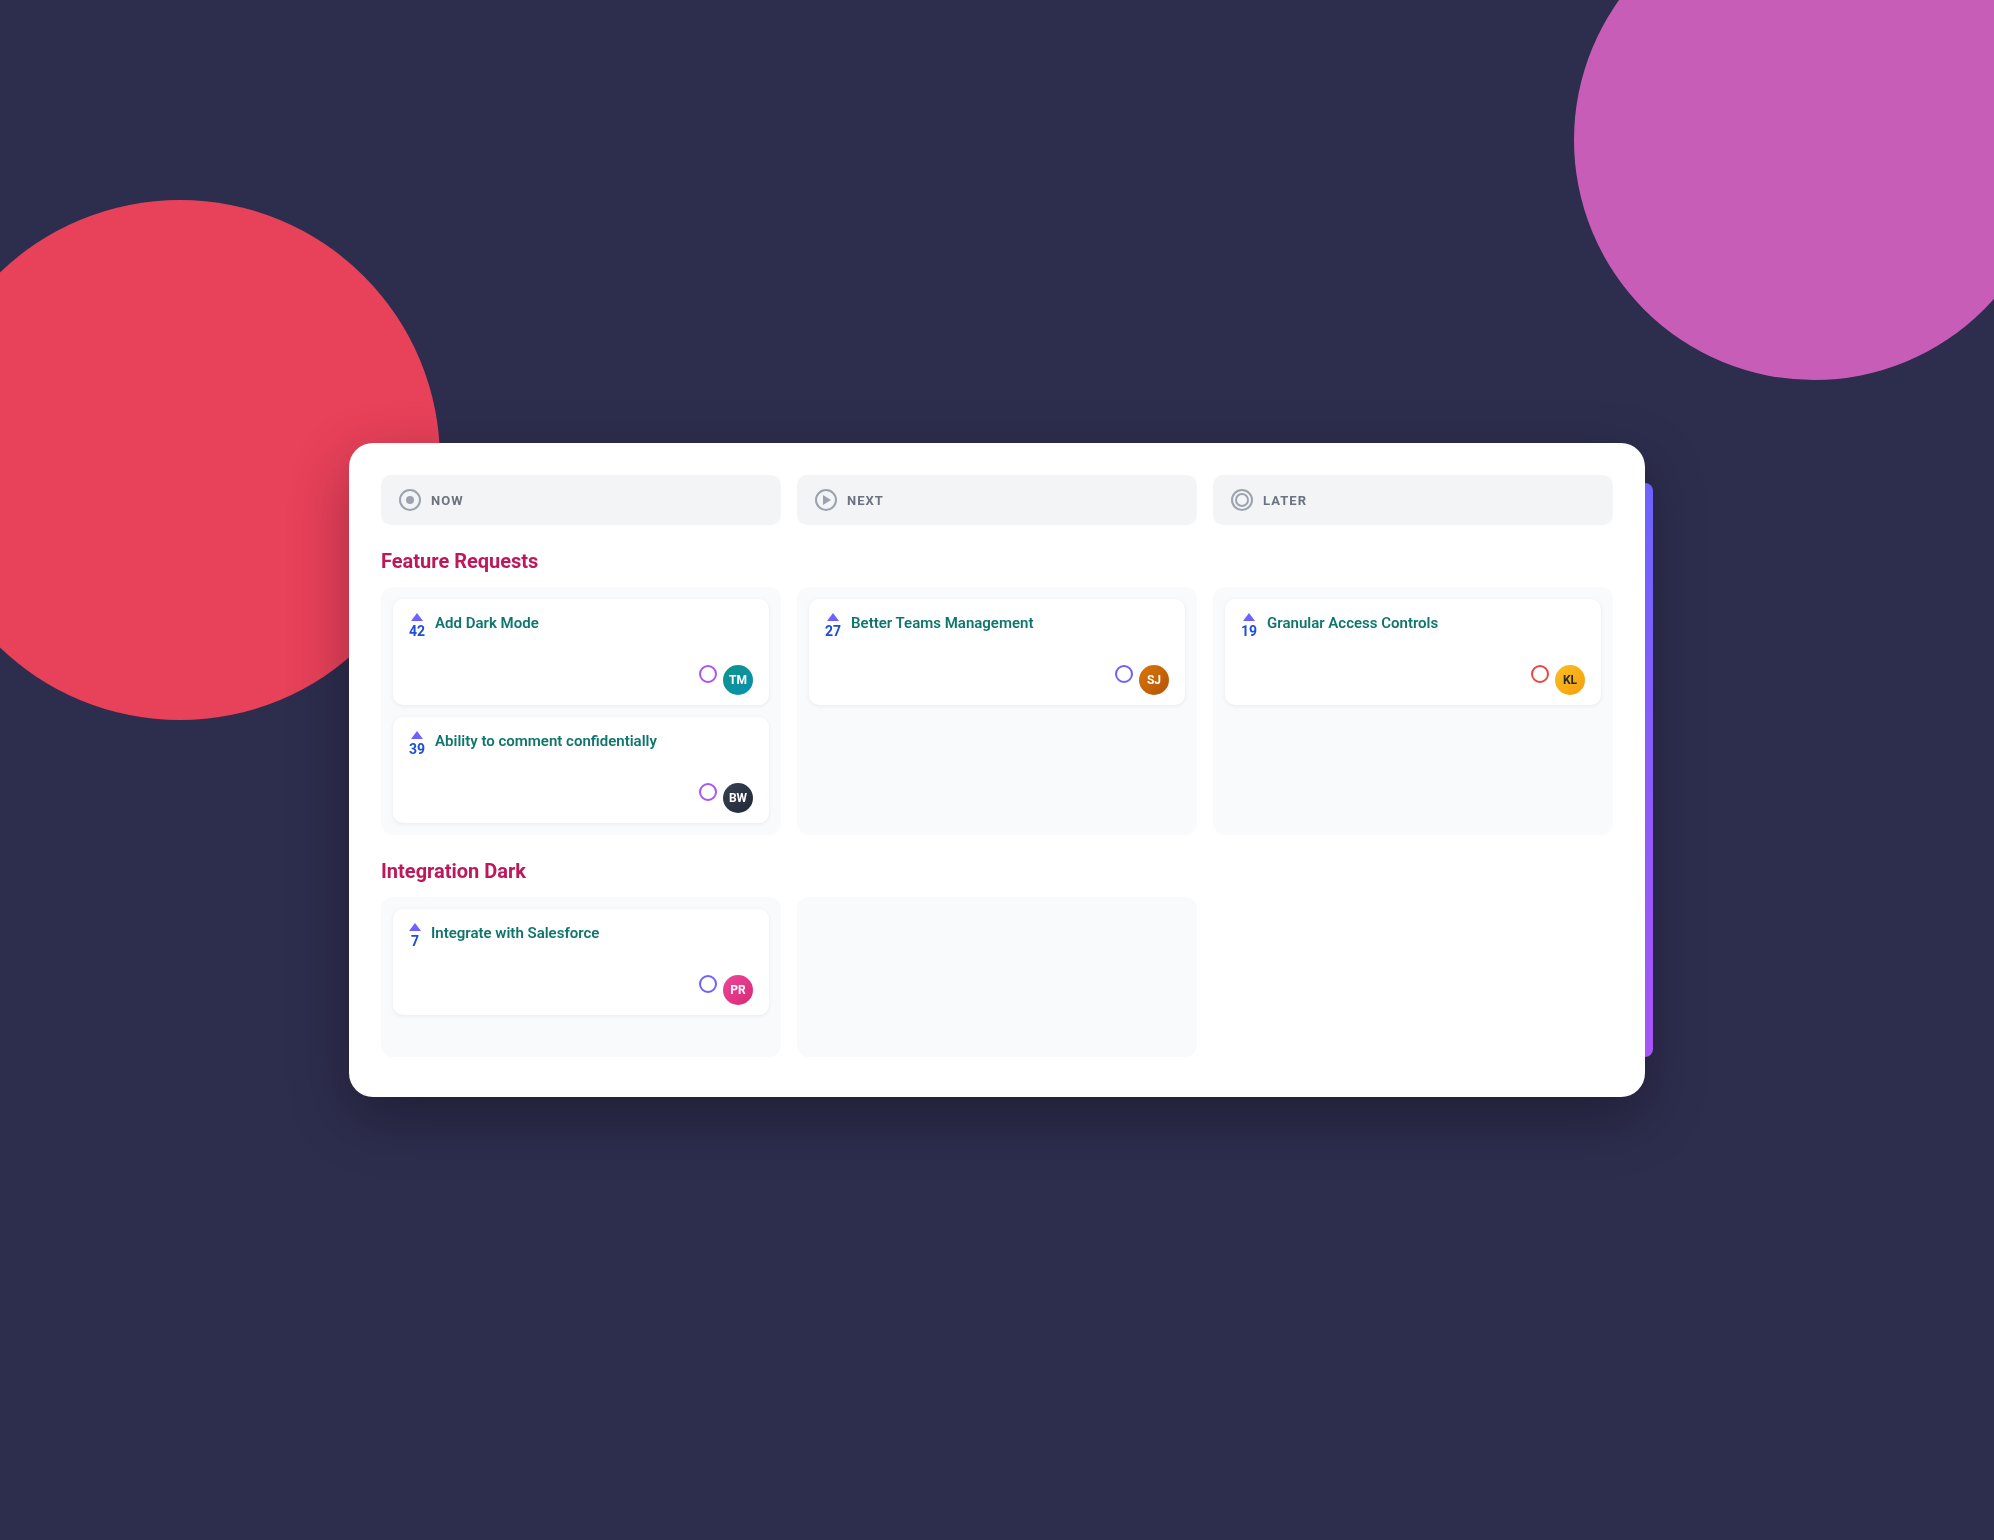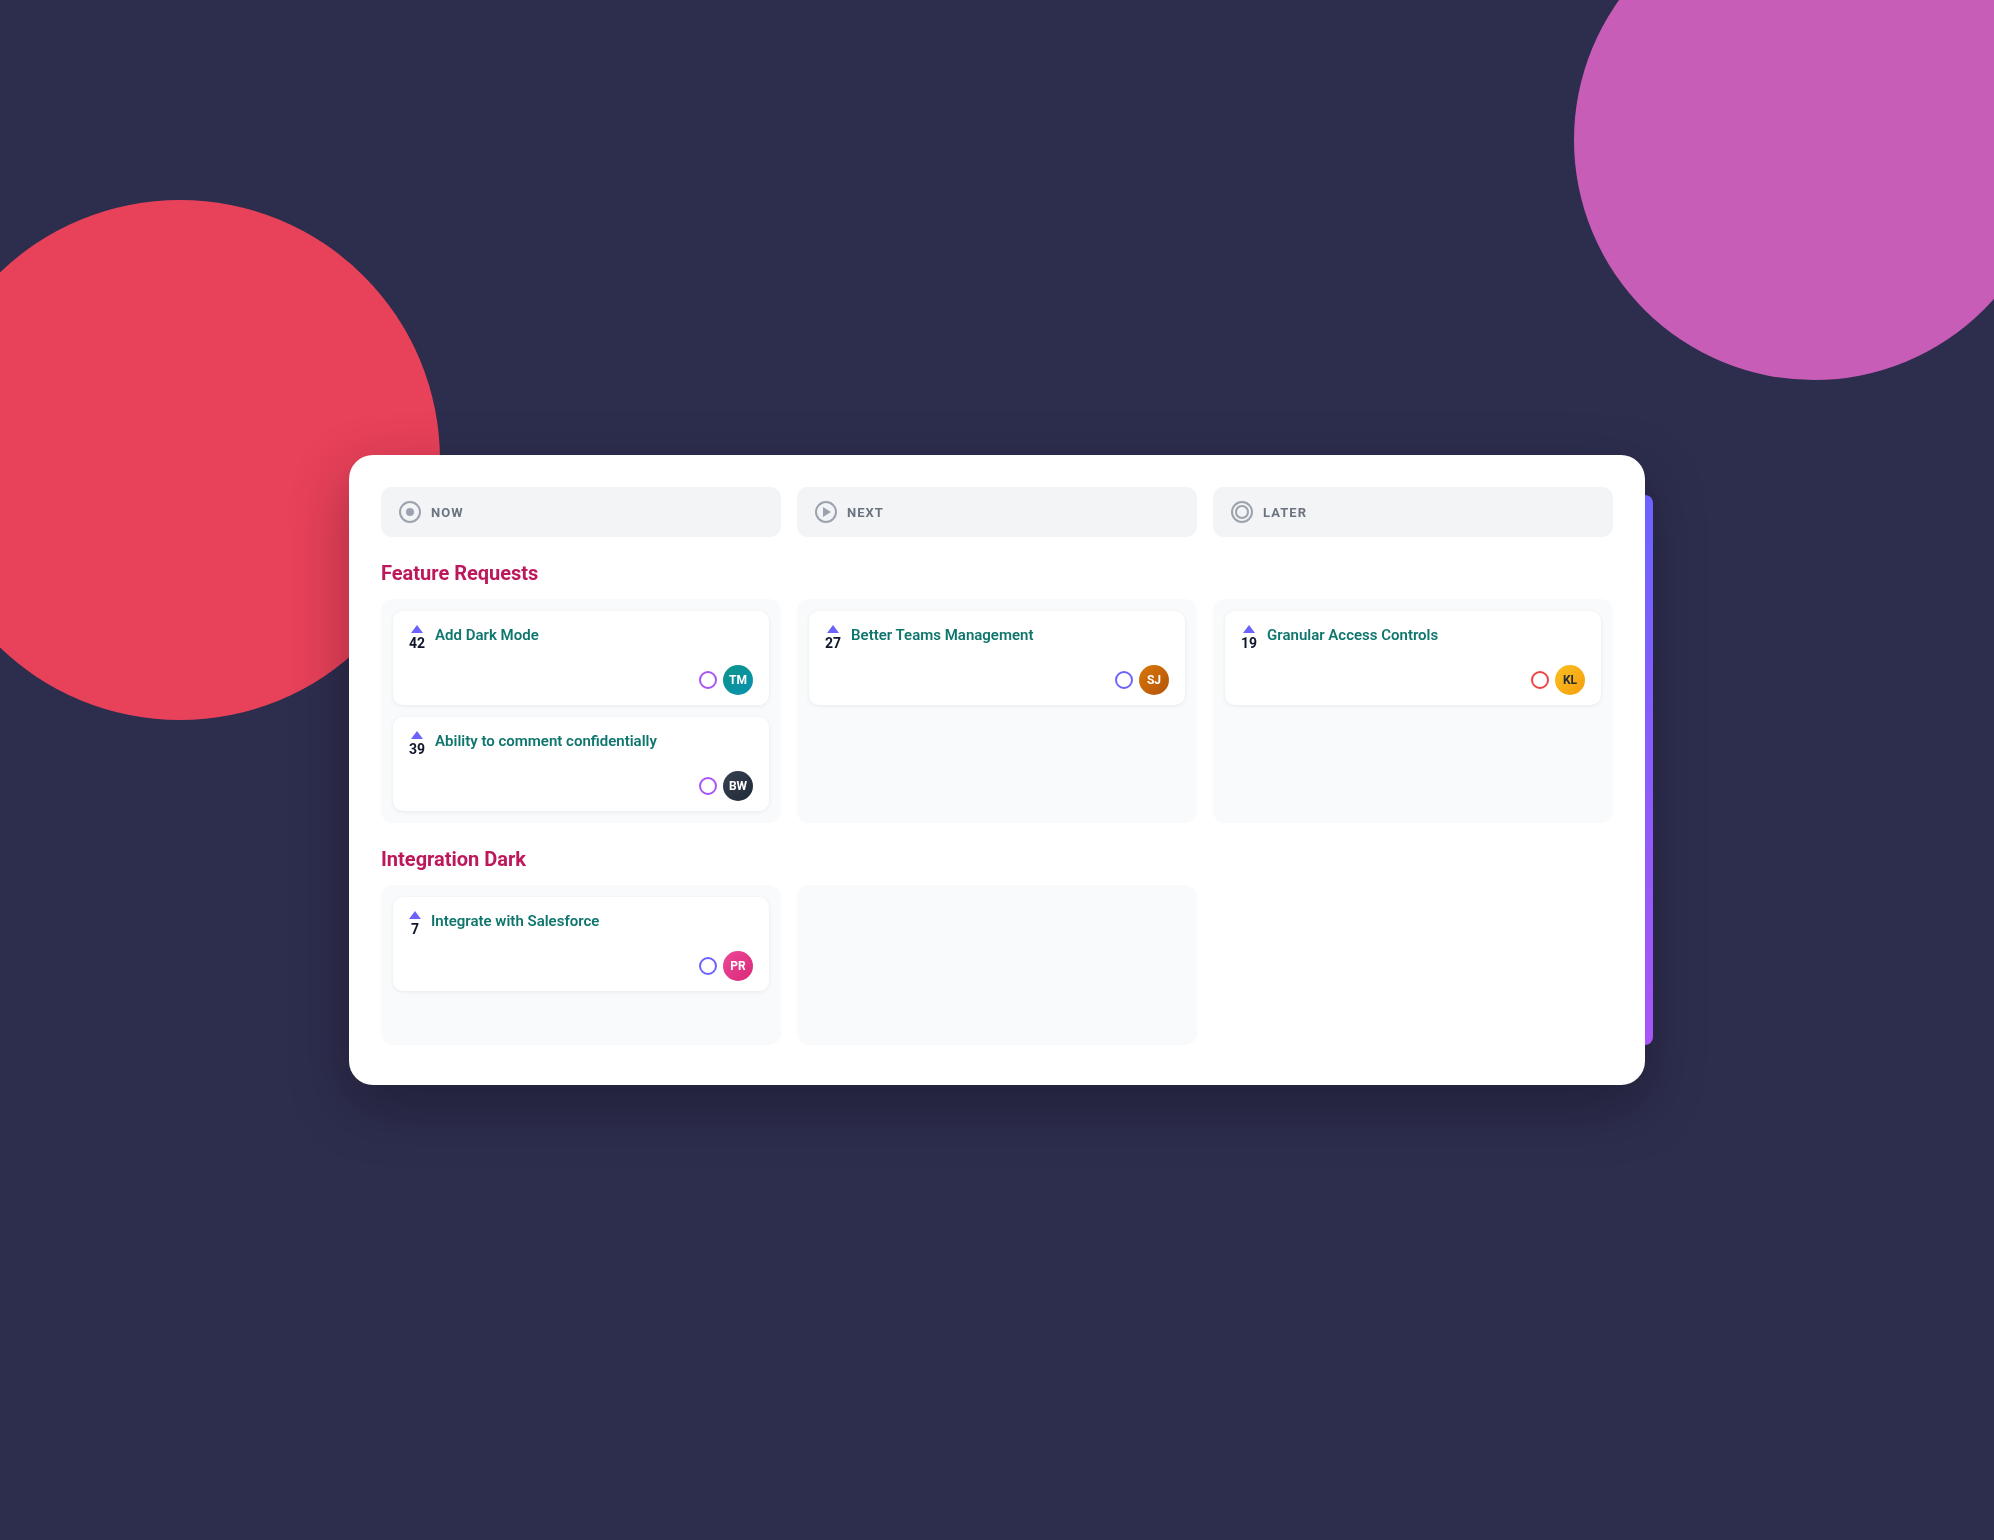--- a/index.html
+++ b/index.html
@@ -169,21 +169,21 @@
       display: flex;
       flex-direction: column;
       align-items: center;
       gap: 2px;
       flex-shrink: 0;
     }
 
     .vote-count {
       font-size: 14px;
       font-weight: 700;
-      color: #0f172a;
+      color: #1d4ed8;
     }
 
     .card-title {
       font-size: 15px;
       font-weight: 600;
       color: #0f766e;
       line-height: 1.4;
       flex: 1;
     }
 
@@ -213,20 +213,21 @@
       height: 30px;
       border-radius: 50%;
       overflow: hidden;
       flex-shrink: 0;
       background: #e5e7eb;
       display: flex;
       align-items: center;
       font-size: 11px;
       color: #6b7280;
       font-weight: 600;
+      margin-top: 12px;
     }
 
     
     .avatar-teal {
       background: linear-gradient(135deg, #0d9488, #0891b2);
     }
     .avatar-brown {
       background: linear-gradient(135deg, #92400e, #78350f);
     }
     .avatar-warm {

